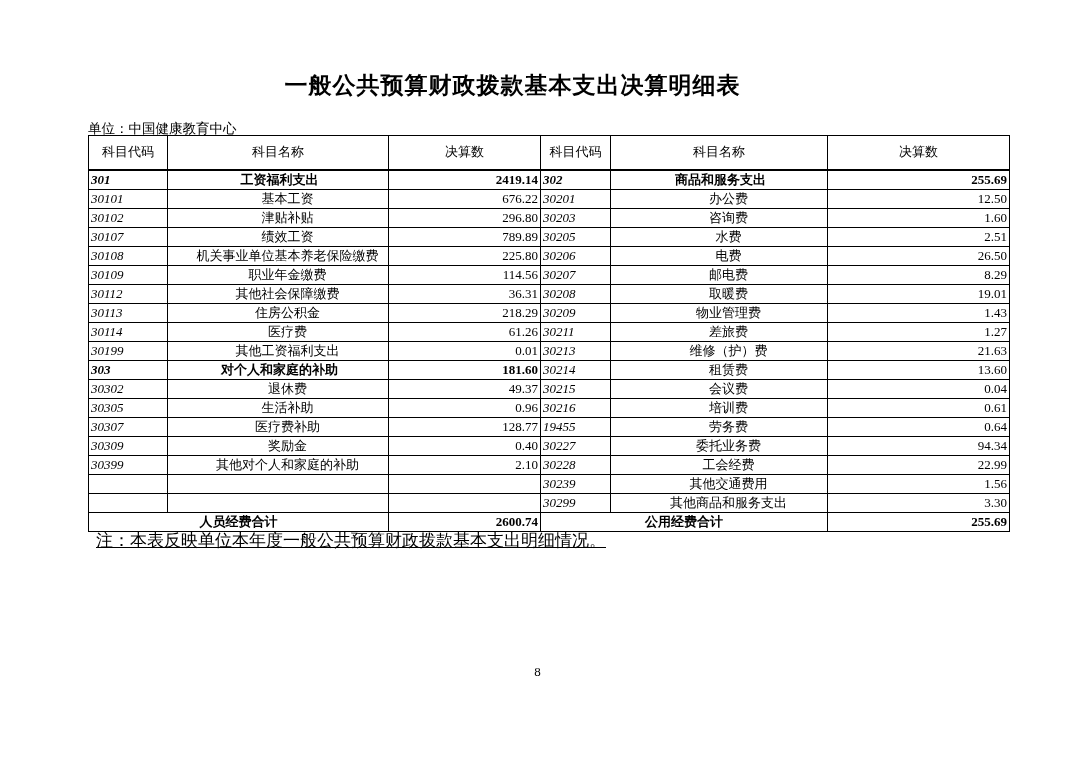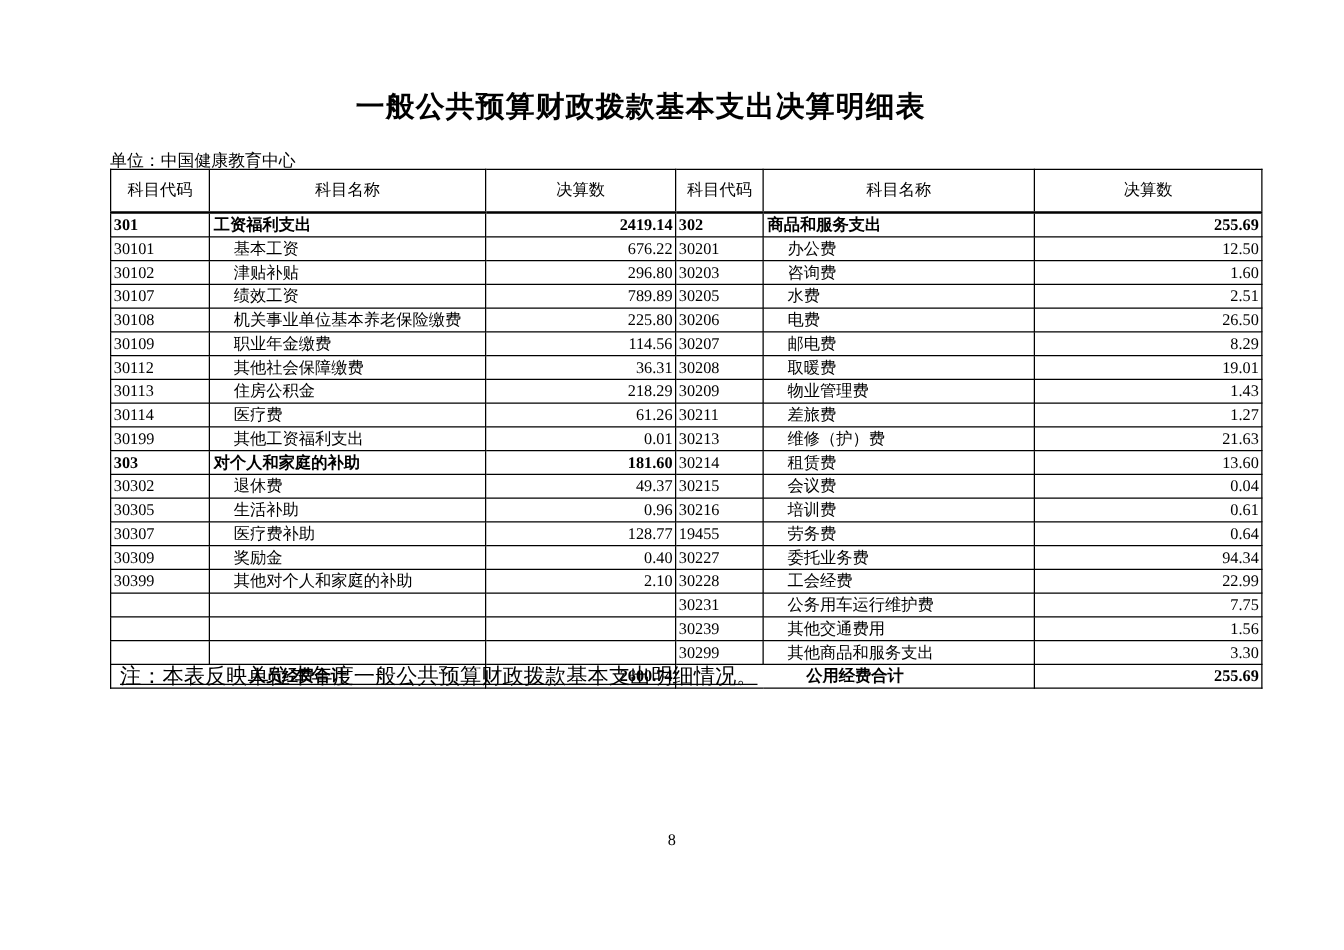--- a/index.html
+++ b/index.html
@@ -39,22 +39,22 @@
     white-space: nowrap;
     vertical-align: middle;
   }
   .detail-table th {
     height: 34px;
     font-weight: normal;
     text-align: center;
     border-bottom: 2px solid #000;
   }
   .detail-table td { height: 16.6px; }
-  td.code  { text-align: left;  padding-left: 2px; }
-  td.name  { text-align: left;  padding-left: 3px; }
+  td.code  { text-align: left;  padding-left: 2px; font-style: italic; }
+  td.name  { text-align: center;  padding-left: 3px; }
   td.name.indent { padding-left: 19px; }
   td.num   { text-align: right; padding-right: 2px; }
   td.bold, .detail-table tfoot td { font-weight: bold; }
   .detail-table tfoot td.total-label { text-align: center; }
   .note-line {
     position: absolute;
     top: 529px; left: 96px;
     font-size: 17px;
     text-decoration: underline;
   }
@@ -216,28 +216,20 @@
         <td class="name indent">其他对个人和家庭的补助</td>
         <td class="num">2.10</td>
         <td class="code">30228</td>
         <td class="name indent">工会经费</td>
         <td class="num">22.99</td>
       </tr>
       <tr>
         <td class="code"></td>
         <td class="name"></td>
         <td class="num"></td>
-        <td class="code">30231</td>
-        <td class="name indent">公务用车运行维护费</td>
-        <td class="num">7.75</td>
-      </tr>
-      <tr>
-        <td class="code"></td>
-        <td class="name"></td>
-        <td class="num"></td>
         <td class="code">30239</td>
         <td class="name indent">其他交通费用</td>
         <td class="num">1.56</td>
       </tr>
       <tr>
         <td class="code"></td>
         <td class="name"></td>
         <td class="num"></td>
         <td class="code">30299</td>
         <td class="name indent">其他商品和服务支出</td>

